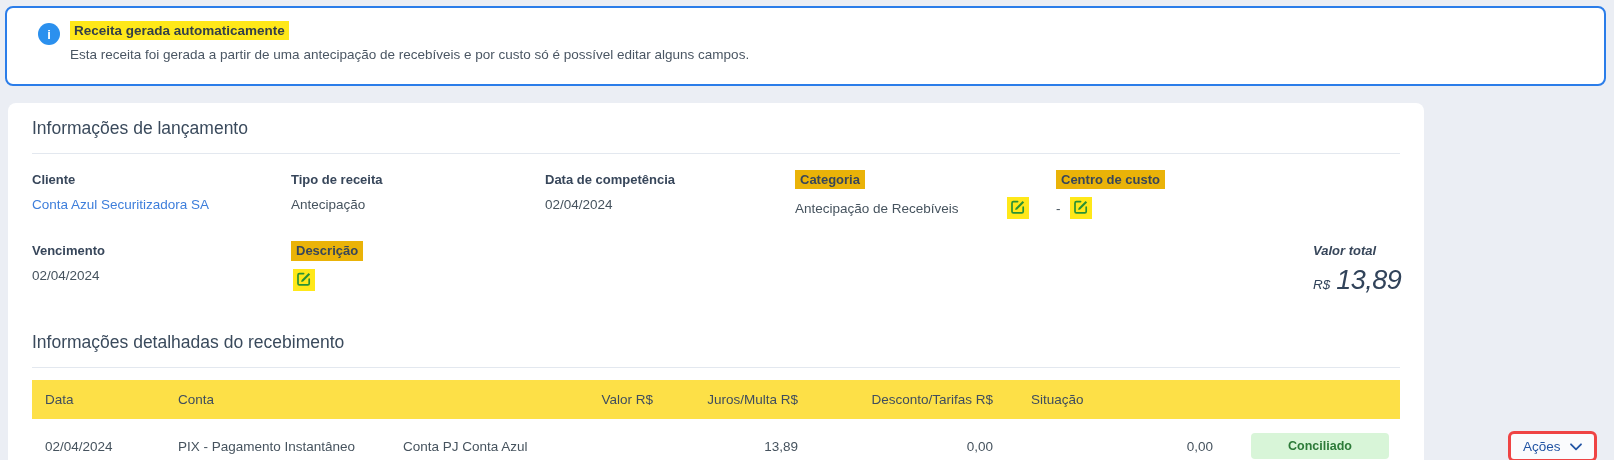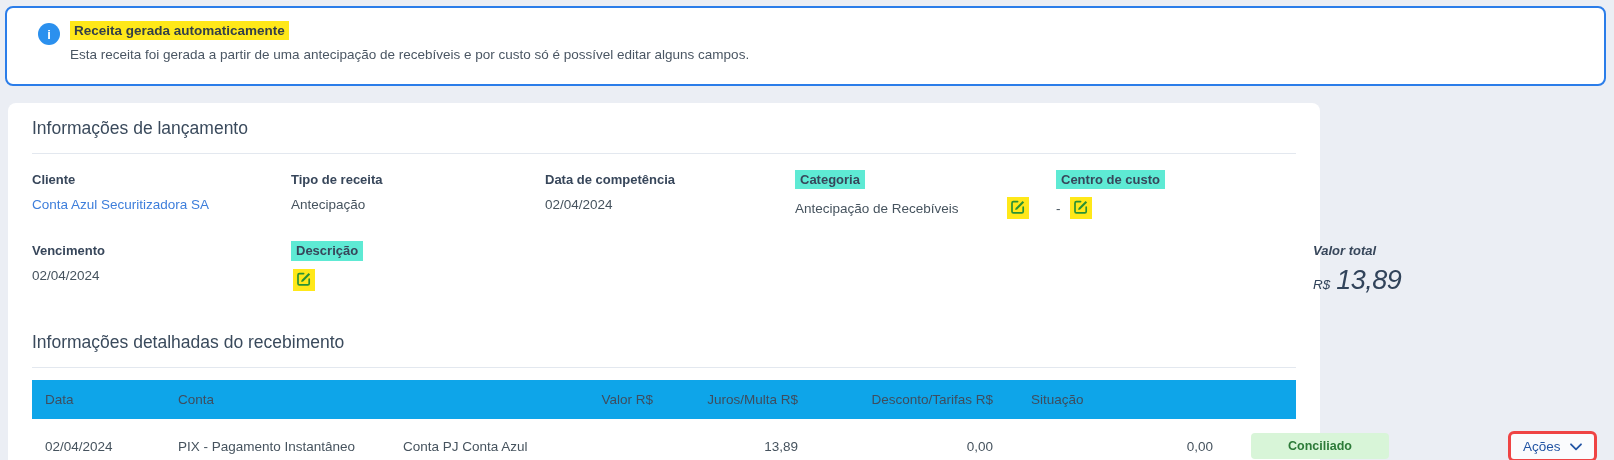--- a/index.html
+++ b/index.html
@@ -34,21 +34,21 @@
     background: #ffe819;
     padding: 2px 4px;
     display: inline-block;
   }
   .banner-title { font-size: 13.5px; font-weight: bold; color: #333f48; }
   .banner-desc { margin-top: 7px; font-size: 13.5px; color: #4a5663; }
 
   
   .card {
     position: absolute; left: 8px; top: 103px;
-    width: 1312px; height: 357px;
+    width: 1416px; height: 357px;
     background: #ffffff;
     border-radius: 8px 8px 0 0;
     padding: 0 24px;
   }
   .section-title {
     margin: 0; padding-top: 15px;
     font-size: 17.5px; font-weight: 400; color: #3a4a5c;
     line-height: 1.25;
   }
   .section-title.second { padding-top: 36px; }
@@ -58,21 +58,21 @@
   .fields-row {
     display: grid;
     grid-template-columns: 259px 254px 250px 261px 257px 1fr;
     margin-top: 16px;
   }
   .fields-row.second { margin-top: 22px; }
   .field-label {
     font-size: 13px; font-weight: bold; color: #37465a;
     display: inline-block; line-height: 1.2;
   }
-  .label-hl { background: #5eead4; padding: 2px 5px; }
+  .label-hl { background: #eab308; padding: 2px 5px; }
   .field-value {
     margin-top: 8px; font-size: 13.5px; color: #46535e;
     display: flex; align-items: center; line-height: 1.3;
   }
   .link { color: #3d7edb; cursor: pointer; text-decoration: none; }
   .edit-btn {
     width: 22px; height: 22px; background: #ffe819;
     border: none; padding: 2px; margin: 0;
     display: inline-flex; align-items: center; justify-content: center;
     cursor: pointer; flex: 0 0 auto;
@@ -96,21 +96,21 @@
   .valor-amount { font-size: 27px; letter-spacing: -0.5px; }
 
   
   .table { margin-top: 12px; }
   .t-head, .t-row {
     display: grid;
     grid-template-columns: 146px 225px 250px 145px 195px 220px 295px 1fr;
     align-items: center;
   }
   .t-head {
-    background: #0ea5e9; height: 39px;
+    background: #fde047; height: 39px;
     font-size: 13.5px; color: #3f4d5e;
   }
   .t-row { height: 54px; font-size: 13.5px; color: #46535e; background: #ffffff; }
   .c-first { padding-left: 13px; }
   .c-right { text-align: right; }
   .c-situacao { padding-left: 38px; }
   .c-actions { text-align: right; padding-right: 18px; }
   .badge {
     display: inline-block; width: 138px; padding: 6px 0;
     background: #d8f5d8; color: #2c7a38;

